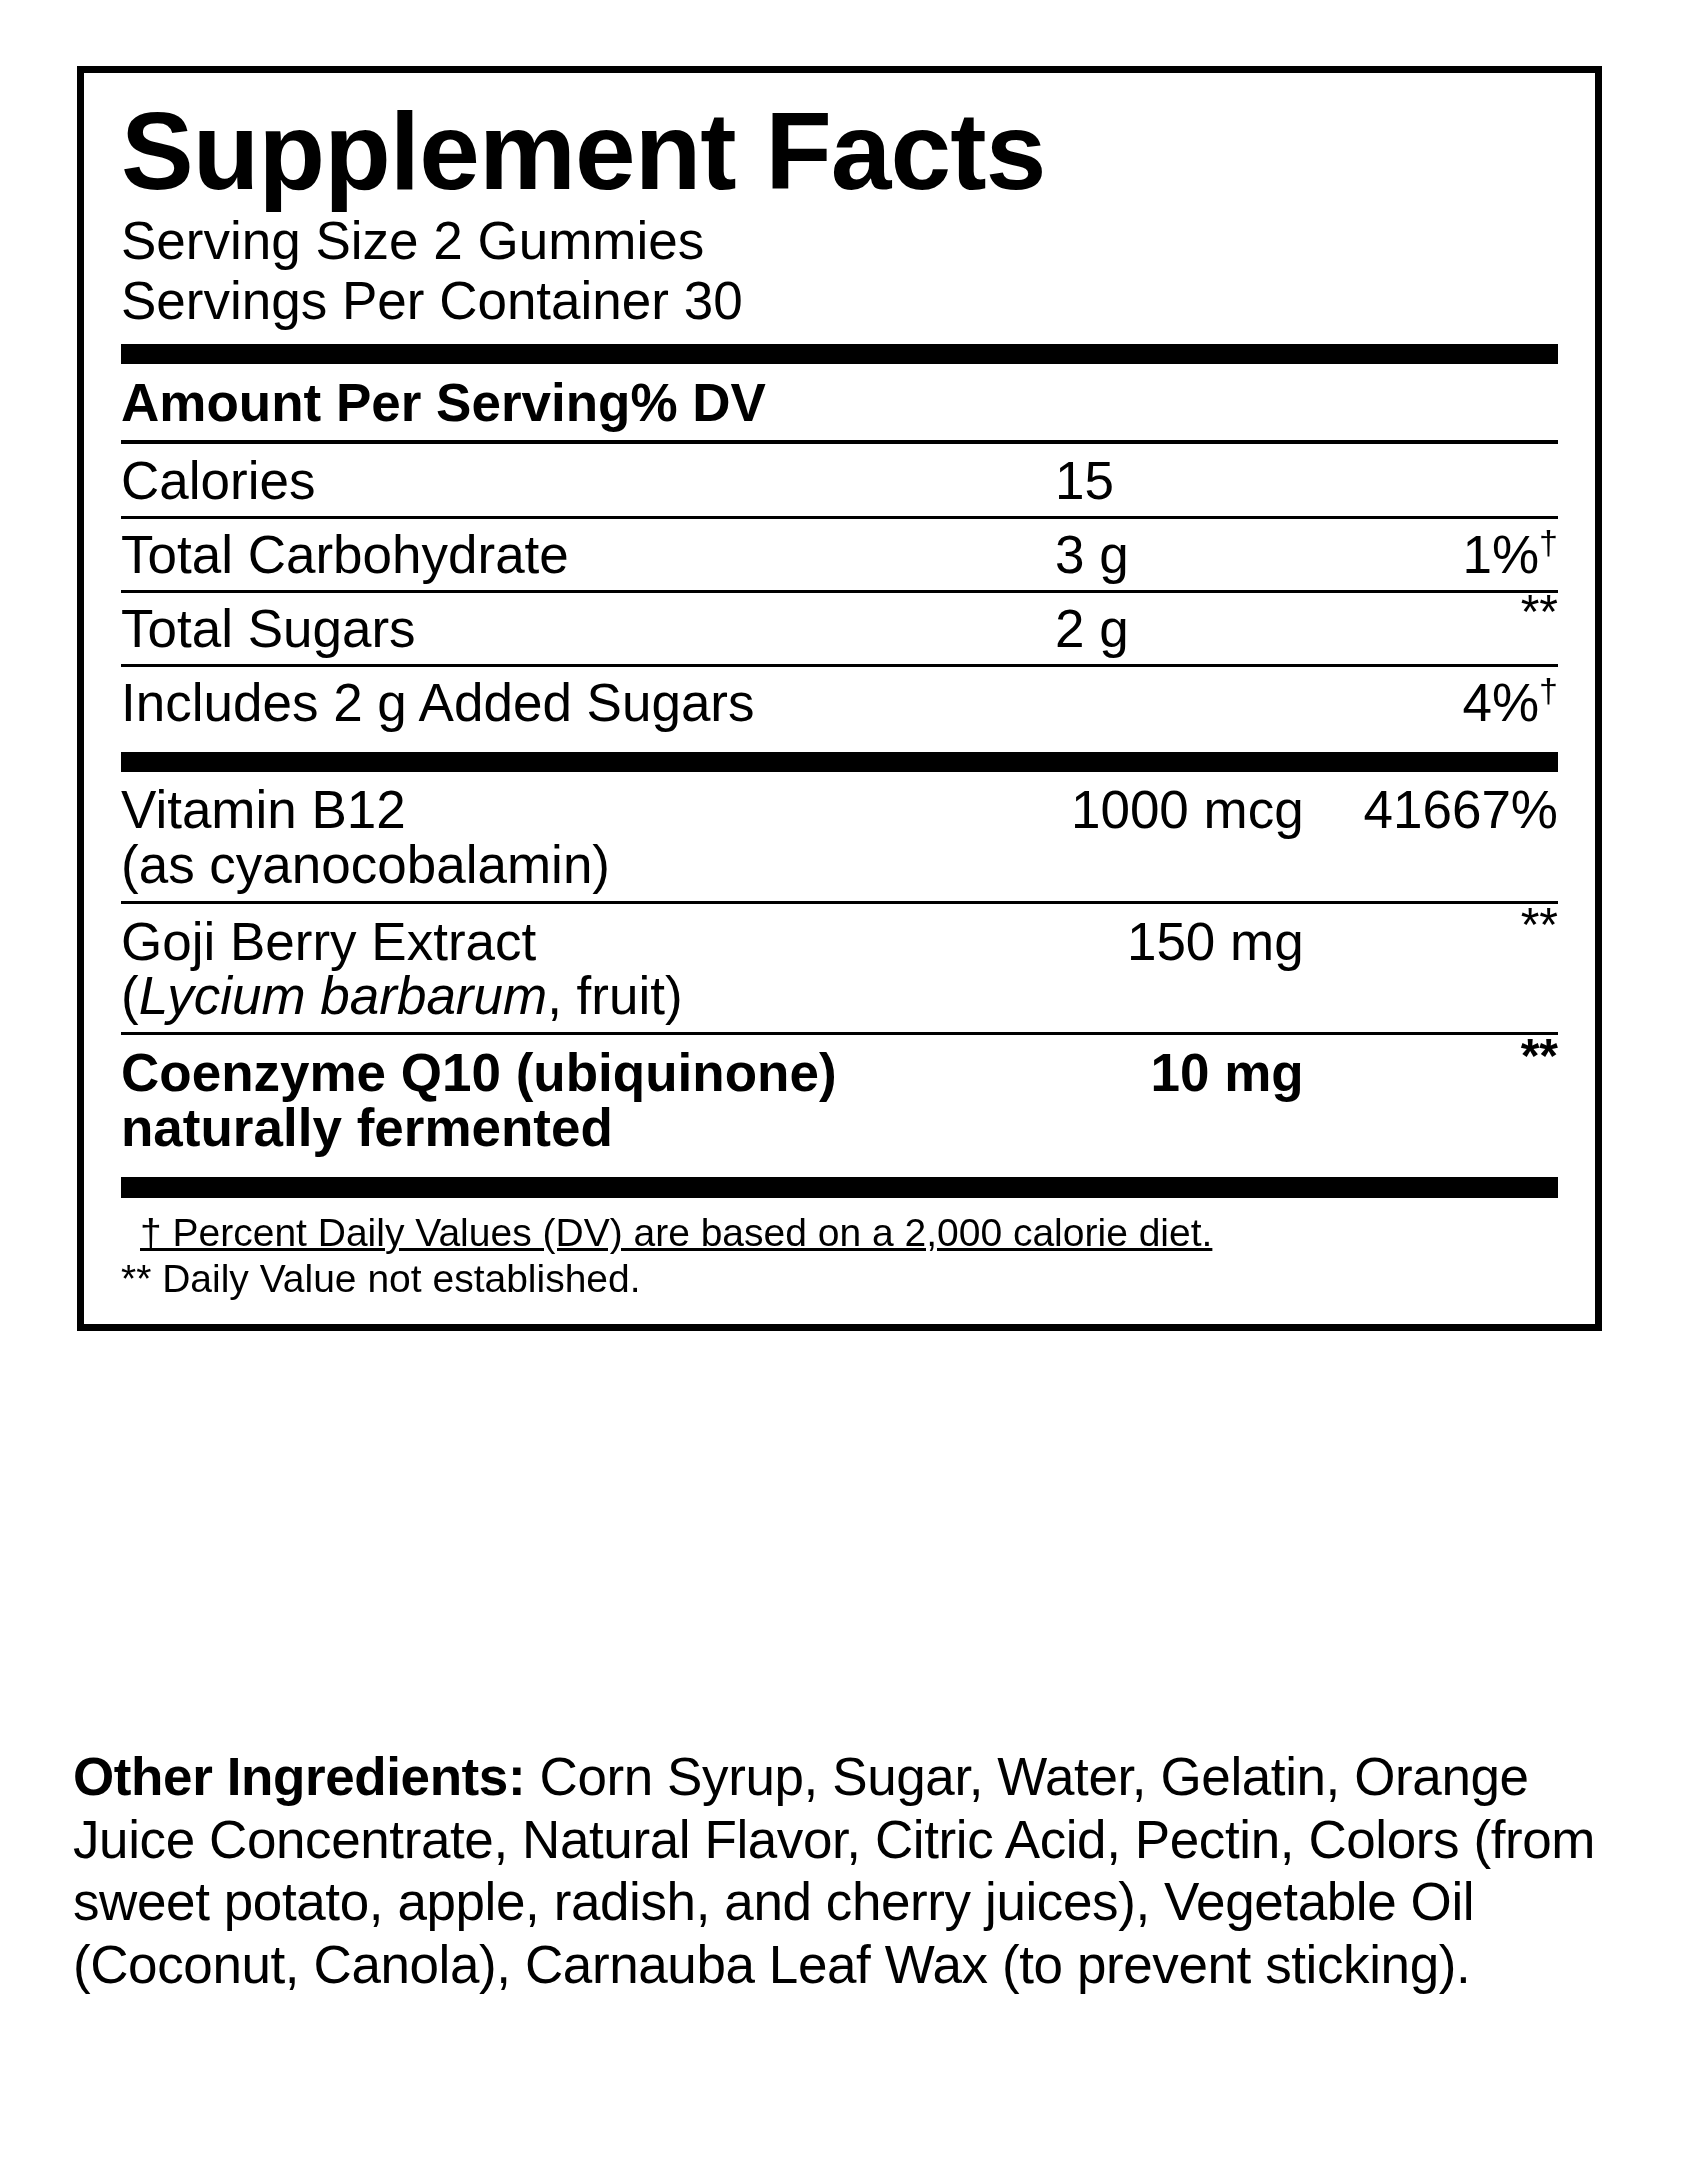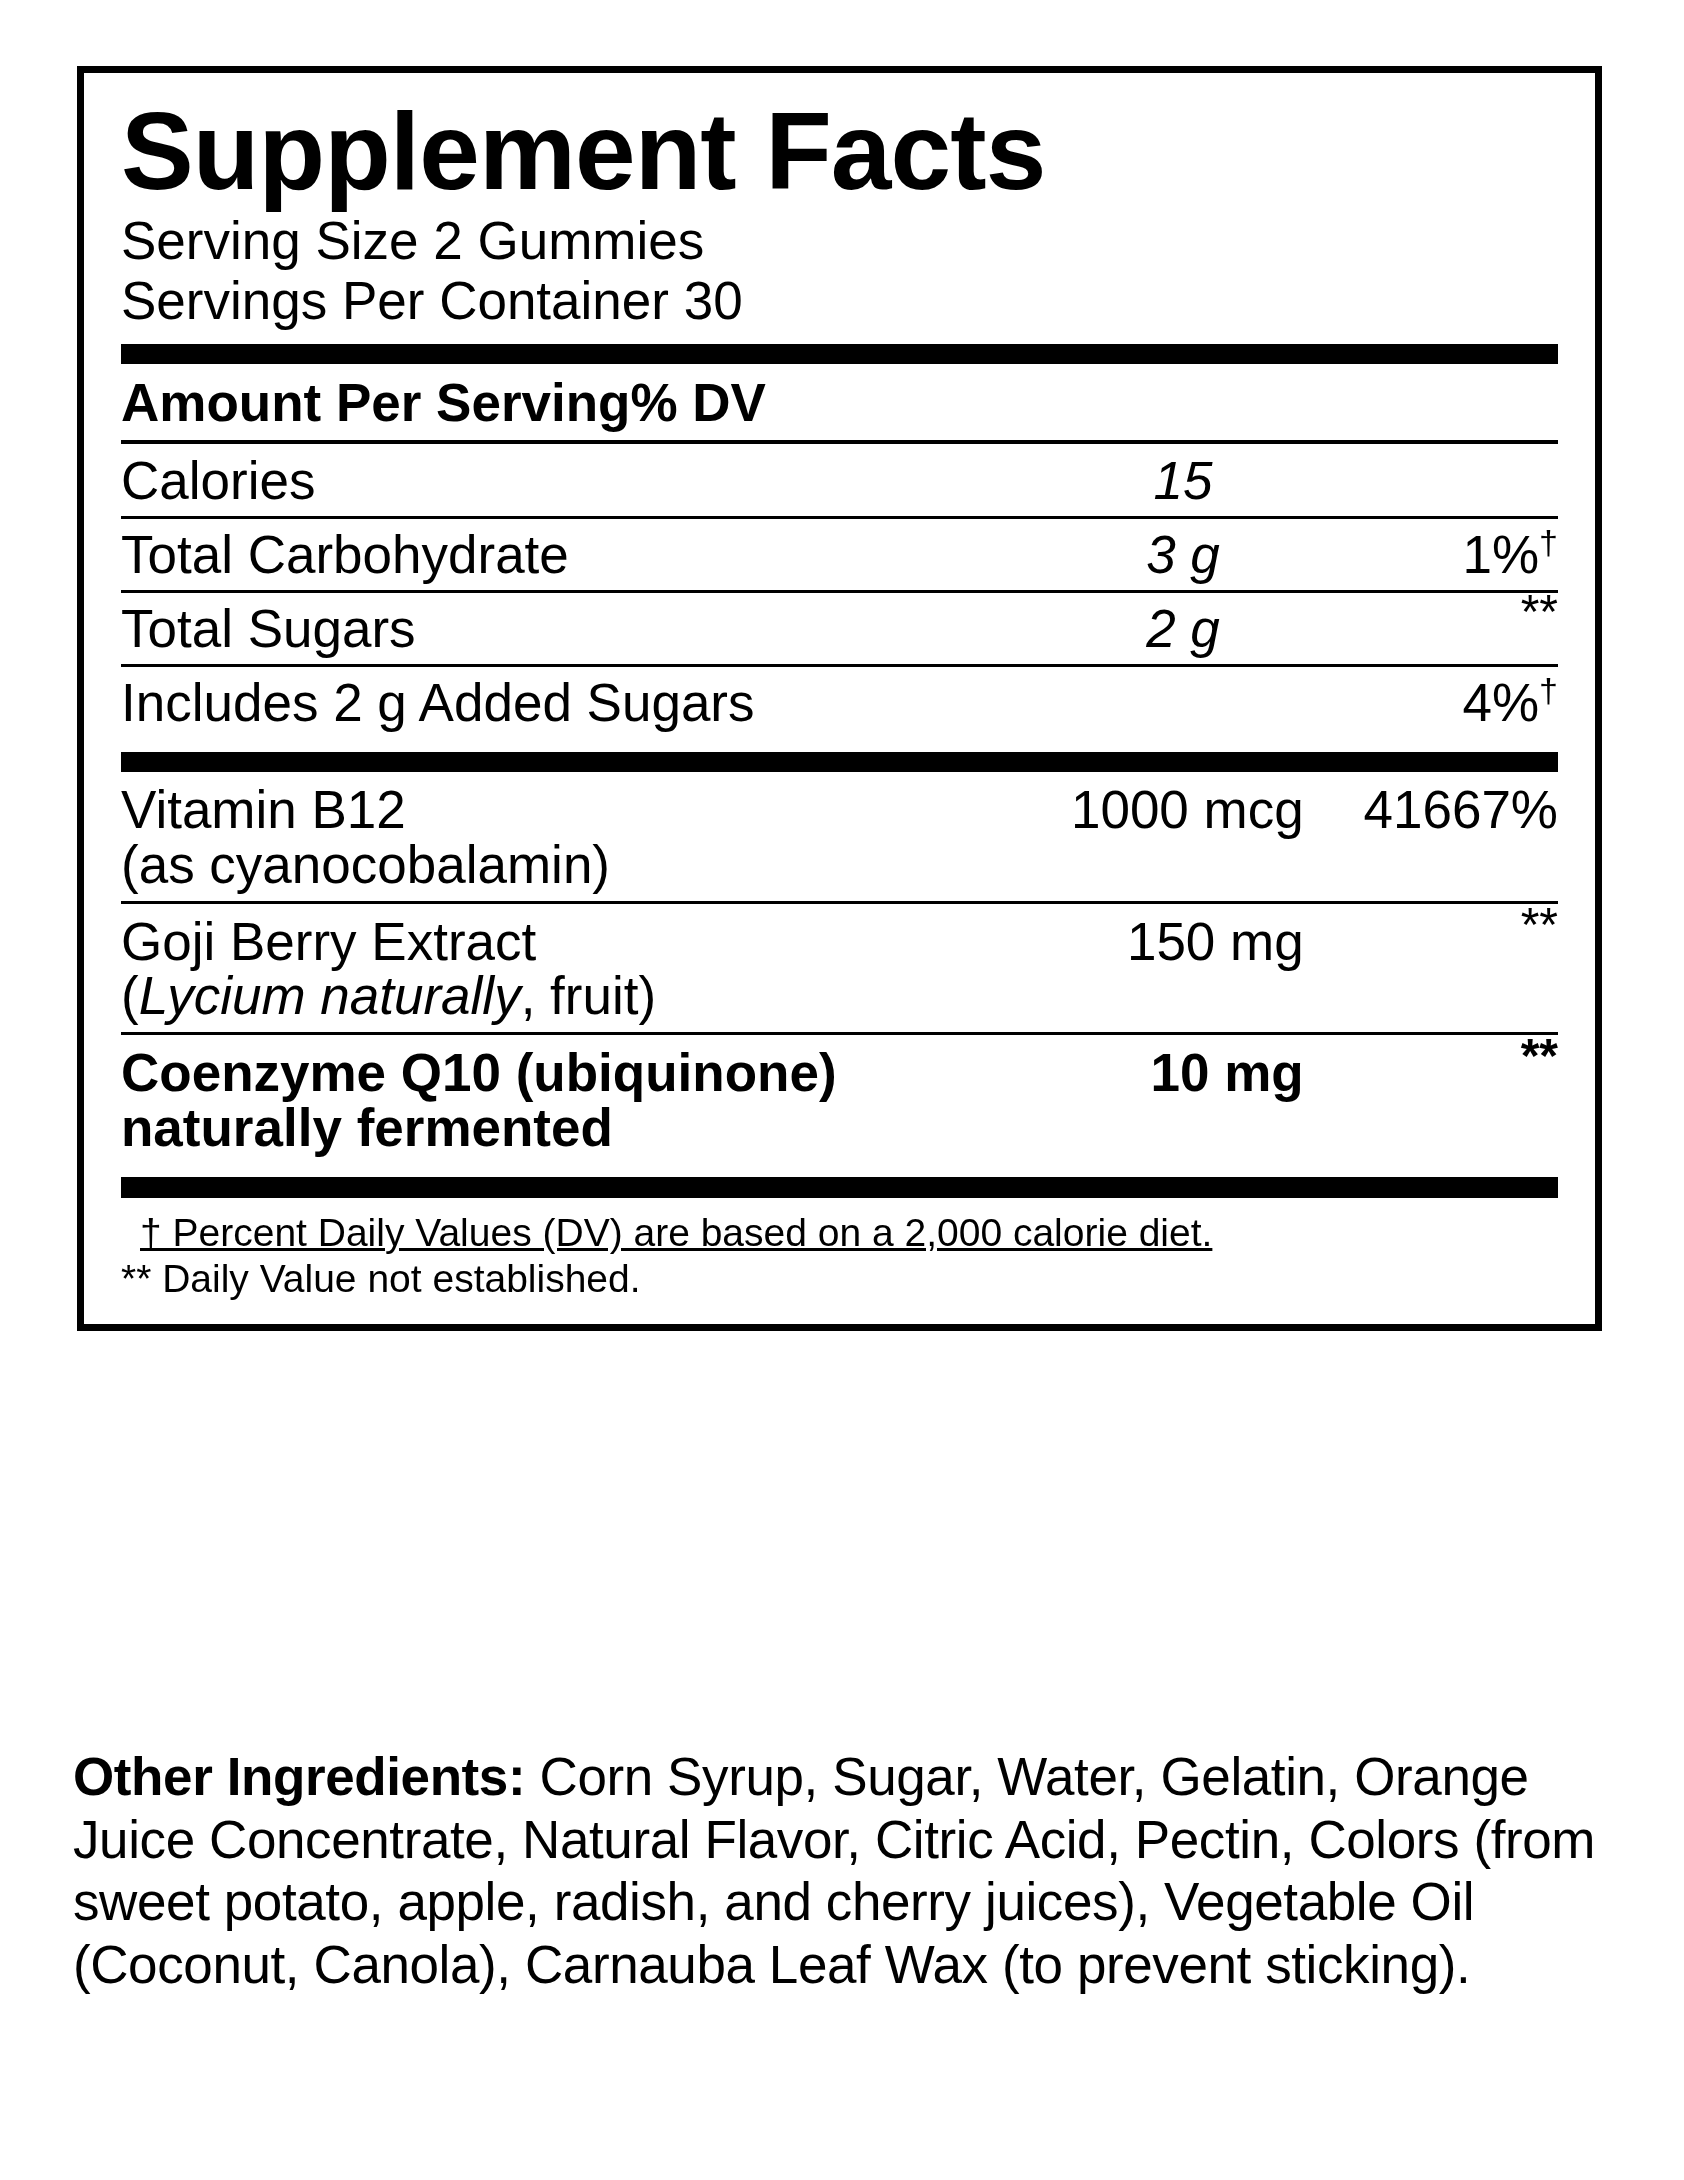--- a/index.html
+++ b/index.html
@@ -80,25 +80,24 @@
     border-bottom: 3.4px solid #000;
   }
   table.nut tr.no-rule td {
     border-bottom: none;
   }
   td.name {
     text-align: left;
     white-space: nowrap;
   }
   td.amt {
-    text-align: center;
+    text-align: left;
     white-space: nowrap;
     width: 256px;
     padding-right: 15.3px;
-    font-style: italic;
   }
   td.dv {
     text-align: right;
     white-space: nowrap;
     width: 247px;
   }
   .indent1 { padding-left: 41px; }
   .indent2 { padding-left: 82px; }
   .stars {
     font-size: 48px;
@@ -218,21 +217,21 @@
       </div>
       <div class="ing-sub">(as cyanocobalamin)</div>
     </div>
 
     <div class="ing-row">
       <div class="ing-top">
         <span class="ing-name">Goji Berry Extract</span>
         <span class="ing-amt">150 mg</span>
         <span class="ing-dv"><span class="stars">**</span></span>
       </div>
-      <div class="ing-sub"><span>(</span><span class="ital">Lycium naturally</span><span>, fruit)</span></div>
+      <div class="ing-sub"><span>(</span><span class="ital">Lycium barbarum</span><span>, fruit)</span></div>
     </div>
 
     <div class="ing-row last">
       <div class="ing-top">
         <span class="ing-name">Coenzyme Q10 (ubiquinone)</span>
         <span class="ing-amt">10 mg</span>
         <span class="ing-dv"><span class="stars">**</span></span>
       </div>
       <div class="ing-sub">naturally fermented</div>
     </div>

